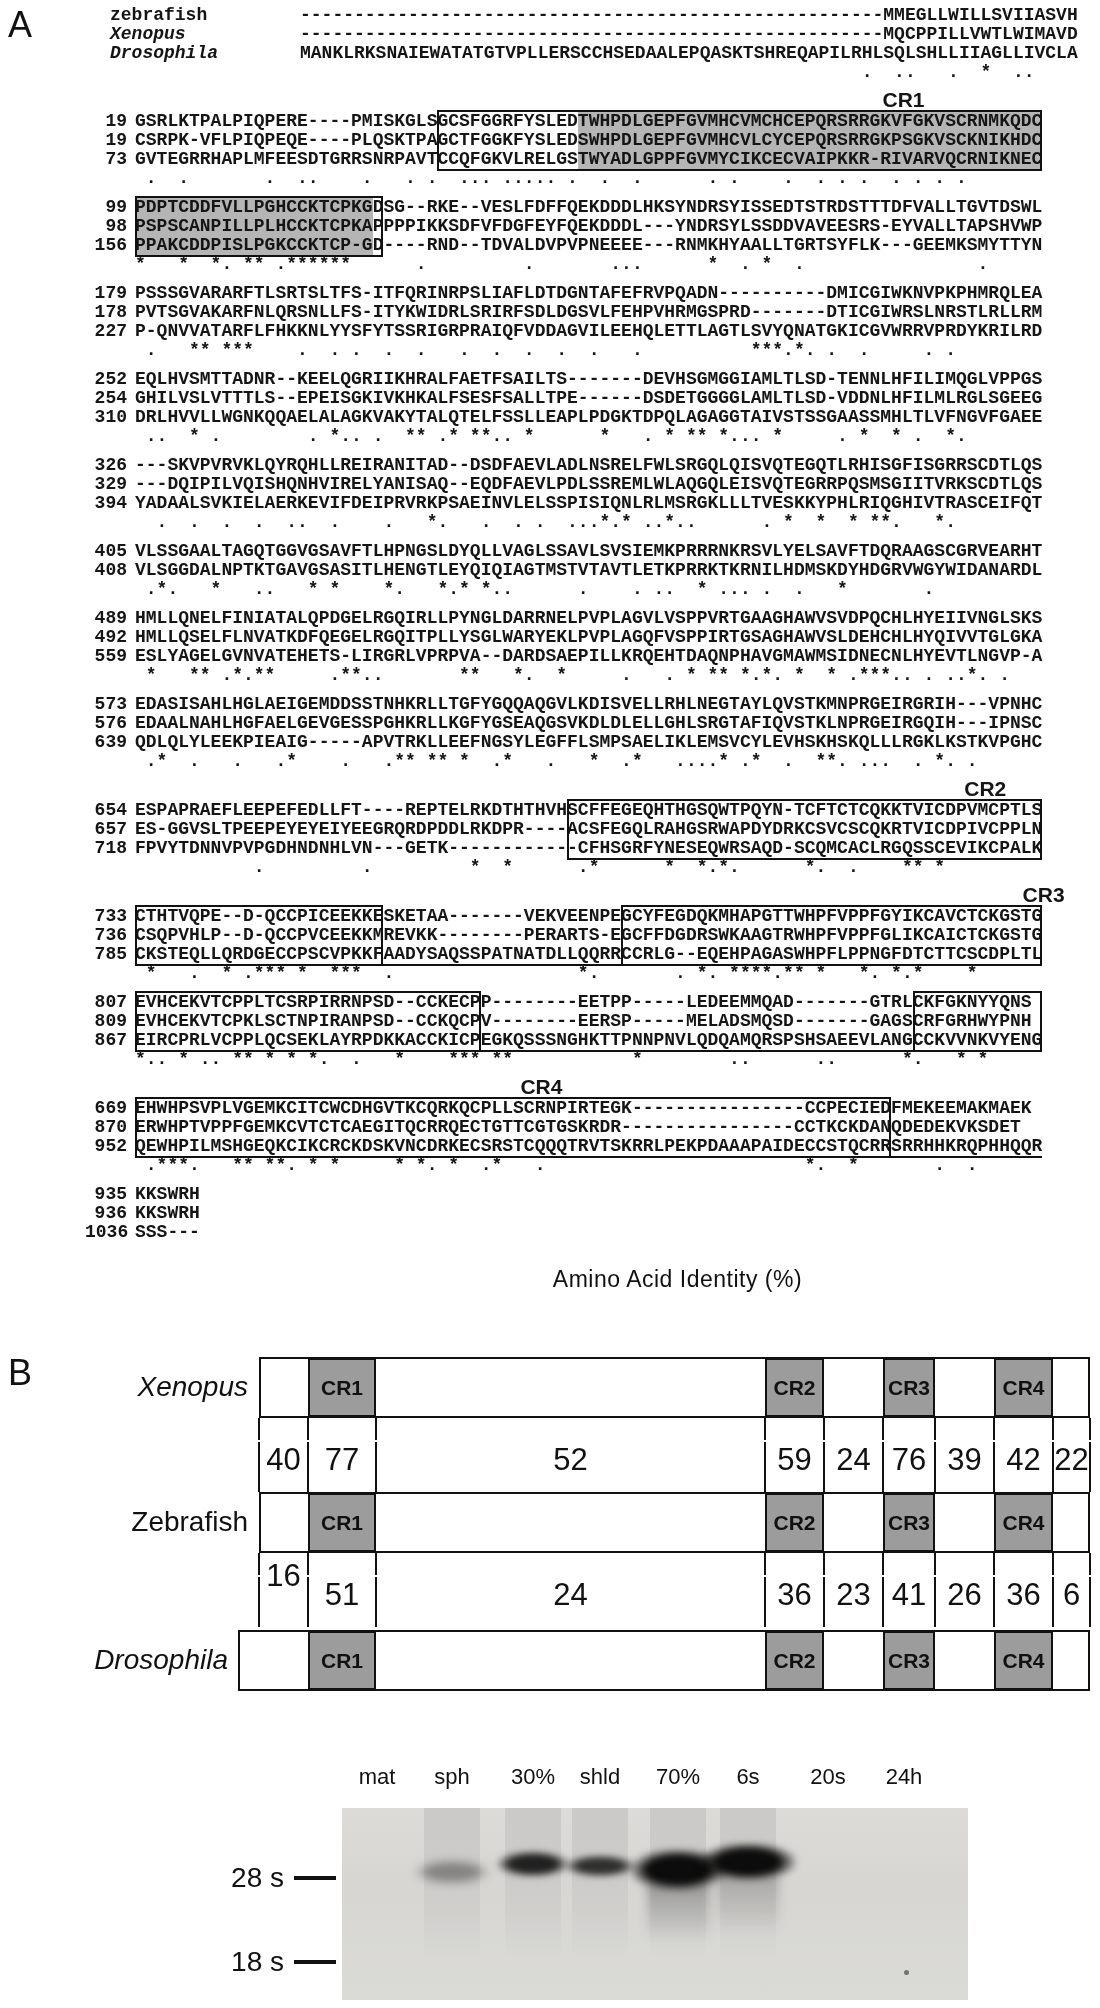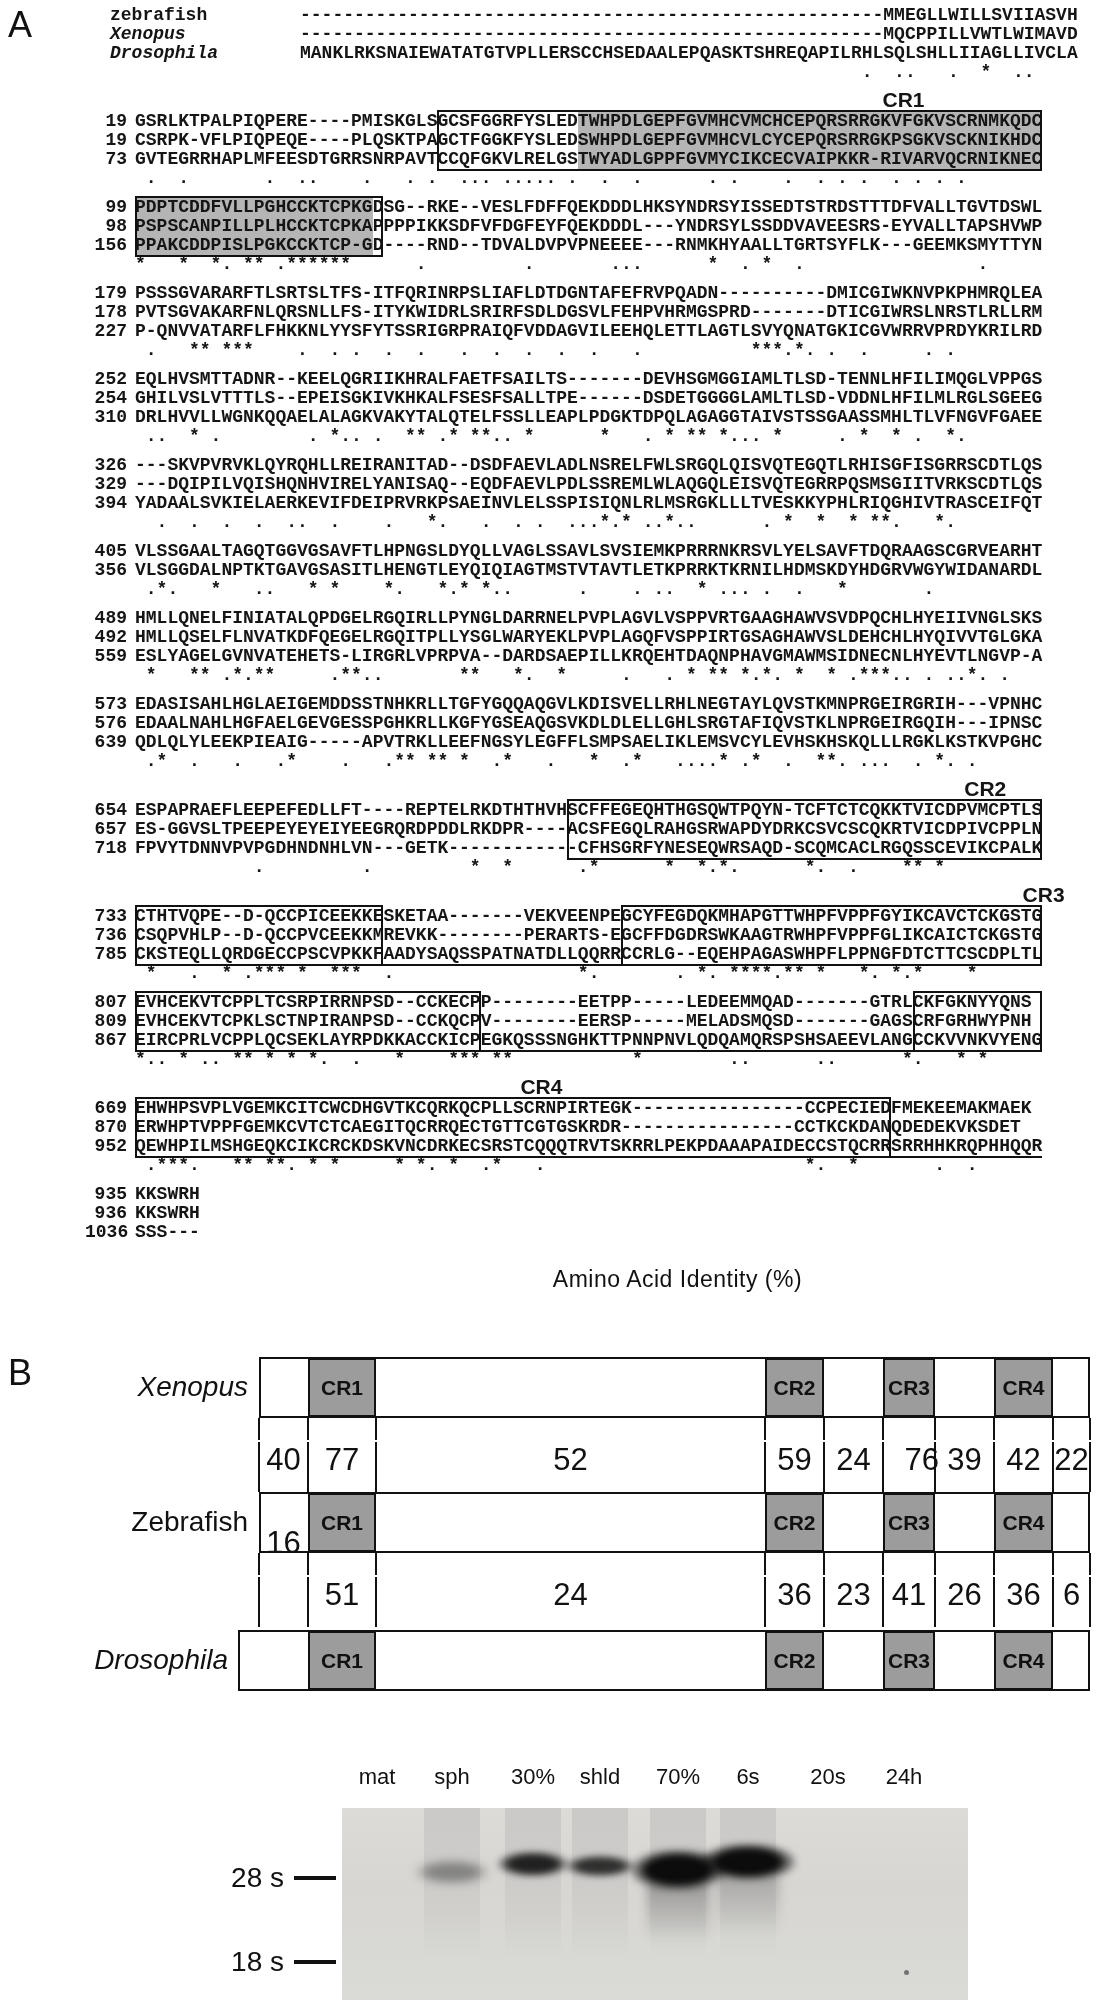--- a/index.html
+++ b/index.html
@@ -86,21 +86,21 @@
         <div class="adots"> ..  * .        . *.. .  ** .* **.. *      *   . * ** *... *     . *  * .  *.</div>
       </div>
       <div class="ablock">
         <div class="arow"><span class="rownum">326</span><span>---SKVPVRVKLQYRQHLLREIRANITAD--DSDFAEVLADLNSRELFWLSRGQLQISVQTEGQTLRHISGFISGRRSCDTLQS</span></div>
         <div class="arow"><span class="rownum">329</span><span>---DQIPILVQISHQNHVIRELYANISAQ--EQDFAEVLPDLSSREMLWLAQGQLEISVQTEGRRPQSMSGIITVRKSCDTLQS</span></div>
         <div class="arow"><span class="rownum">394</span><span>YADAALSVKIELAERKEVIFDEIPRVRKPSAEINVLELSSPISIQNLRLMSRGKLLLTVESKKYPHLRIQGHIVTRASCEIFQT</span></div>
         <div class="adots">  .  .  .  .  ..  .    .   *.   .  . .  ...*.* ..*..      . *  *  * **.   *.</div>
       </div>
       <div class="ablock">
         <div class="arow"><span class="rownum">405</span><span>VLSSGAALTAGQTGGVGSAVFTLHPNGSLDYQLLVAGLSSAVLSVSIEMKPRRRNKRSVLYELSAVFTDQRAAGSCGRVEARHT</span></div>
-        <div class="arow"><span class="rownum">356</span><span>VLSGGDALNPTKTGAVGSASITLHENGTLEYQIQIAGTMSTVTAVTLETKPRRKTKRNILHDMSKDYHDGRVWGYWIDANARDL</span></div>
+        <div class="arow"><span class="rownum">408</span><span>VLSGGDALNPTKTGAVGSASITLHENGTLEYQIQIAGTMSTVTAVTLETKPRRKTKRNILHDMSKDYHDGRVWGYWIDANARDL</span></div>
         <div class="adots"> .*.   *   ..   * *    *.   *.* *..      .    . ..  * ... .  .   *       .</div>
       </div>
       <div class="ablock">
         <div class="arow"><span class="rownum">489</span><span>HMLLQNELFINIATALQPDGELRGQIRLLPYNGLDARRNELPVPLAGVLVSPPVRTGAAGHAWVSVDPQCHLHYEIIVNGLSKS</span></div>
         <div class="arow"><span class="rownum">492</span><span>HMLLQSELFLNVATKDFQEGELRGQITPLLYSGLWARYEKLPVPLAGQFVSPPIRTGSAGHAWVSLDEHCHLHYQIVVTGLGKA</span></div>
         <div class="arow"><span class="rownum">559</span><span>ESLYAGELGVNVATEHETS-LIRGRLVPRPVA--DARDSAEPILLKRQEHTDAQNPHAVGMAWMSIDNECNLHYEVTLNGVP-A</span></div>
         <div class="adots"> *   ** .*.**     .**..       **   *.  *     .   . * ** *.*. *  * .***.. . ..*. .</div>
       </div>
       <div class="ablock">
         <div class="arow"><span class="rownum">573</span><span>EDASISAHLHGLAEIGEMDDSSTNHKRLLTGFYGQQAQGVLKDISVELLRHLNEGTAYLQVSTKMNPRGEIRGRIH---VPNHC</span></div>
@@ -226,35 +226,35 @@
       <div class="tick" style="left: 882px; top: 1442px; height: 36px;"></div>
       <div class="tick" style="left: 934px; top: 1442px; height: 36px;"></div>
       <div class="tick" style="left: 993px; top: 1442px; height: 36px;"></div>
       <div class="tick" style="left: 1052px; top: 1442px; height: 36px;"></div>
       <div class="tick" style="left: 1089px; top: 1442px; height: 36px;"></div>
       <div class="identnum" style="left: 253.5px; top: 1442px;">40</div>
       <div class="identnum" style="left: 312px; top: 1442px;">77</div>
       <div class="identnum" style="left: 540.5px; top: 1442px;">52</div>
       <div class="identnum" style="left: 764.5px; top: 1442px;">59</div>
       <div class="identnum" style="left: 823.5px; top: 1442px;">24</div>
-      <div class="identnum" style="left: 879px; top: 1442px; text-align: right;">76</div>
+      <div class="identnum" style="left: 879px; top: 1442px;">76</div>
       <div class="identnum" style="left: 934.5px; top: 1442px;">39</div>
       <div class="identnum" style="left: 993.5px; top: 1442px;">42</div>
       <div class="identnum" style="left: 1041.5px; top: 1442px;">22</div>
       <div class="tick" style="left: 258px; top: 1577px; height: 36px;"></div>
       <div class="tick" style="left: 307px; top: 1577px; height: 36px;"></div>
       <div class="tick" style="left: 375px; top: 1577px; height: 36px;"></div>
       <div class="tick" style="left: 764px; top: 1577px; height: 36px;"></div>
       <div class="tick" style="left: 823px; top: 1577px; height: 36px;"></div>
       <div class="tick" style="left: 882px; top: 1577px; height: 36px;"></div>
       <div class="tick" style="left: 934px; top: 1577px; height: 36px;"></div>
       <div class="tick" style="left: 993px; top: 1577px; height: 36px;"></div>
       <div class="tick" style="left: 1052px; top: 1577px; height: 36px;"></div>
       <div class="tick" style="left: 1089px; top: 1577px; height: 36px;"></div>
-      <div class="identnum" style="left: 253.5px; top: 1525px; text-align: center;">16</div>
+      <div class="identnum" style="left: 253.5px; top: 1558px; text-align: center;">16</div>
       <div class="identnum" style="left: 312px; top: 1577px;">51</div>
       <div class="identnum" style="left: 540.5px; top: 1577px;">24</div>
       <div class="identnum" style="left: 764.5px; top: 1577px;">36</div>
       <div class="identnum" style="left: 823.5px; top: 1577px;">23</div>
       <div class="identnum" style="left: 879px; top: 1577px;">41</div>
       <div class="identnum" style="left: 934.5px; top: 1577px;">26</div>
       <div class="identnum" style="left: 993.5px; top: 1577px;">36</div>
       <div class="identnum" style="left: 1041.5px; top: 1577px;">6</div>
     </div>
 

